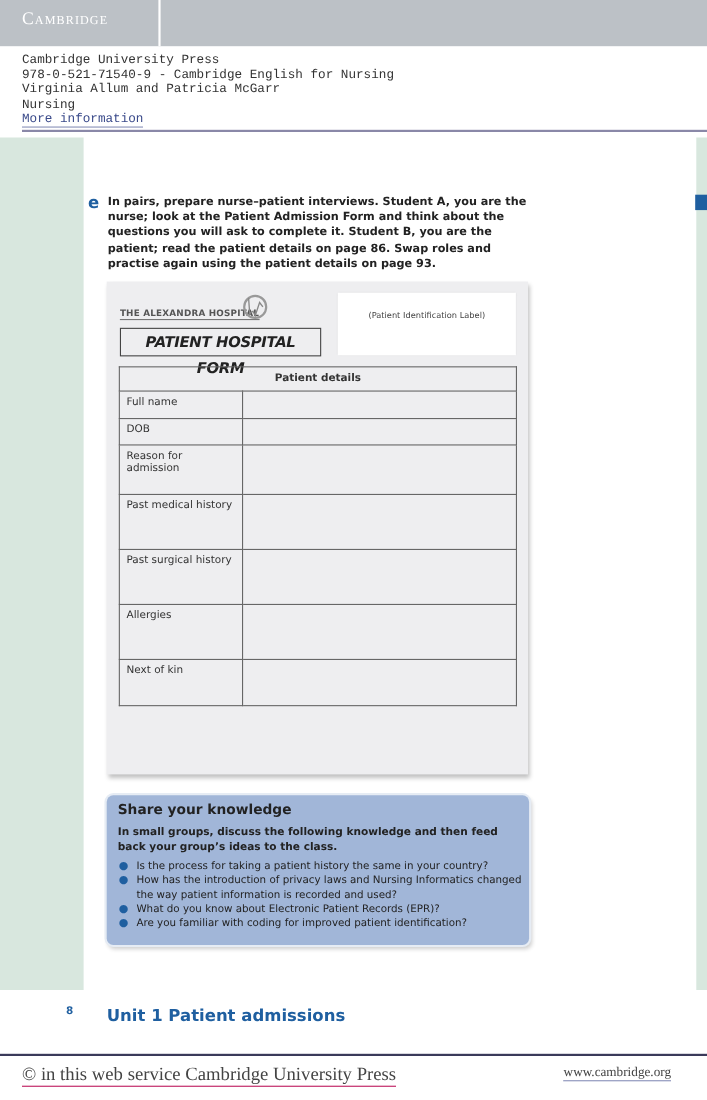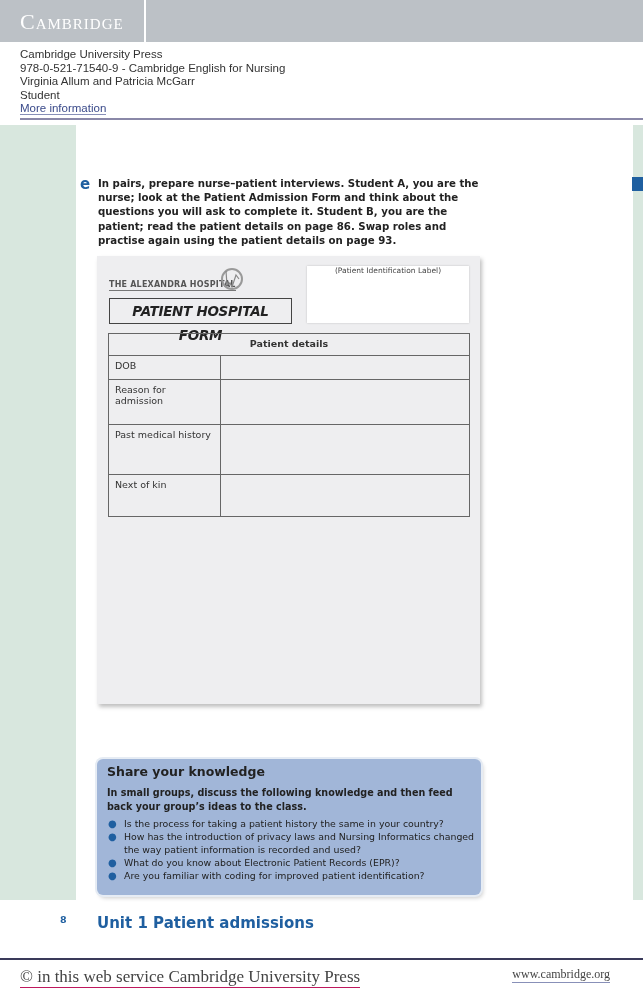--- a/index.html
+++ b/index.html
@@ -3,25 +3,25 @@
 <meta charset="utf-8">
 <style>
   html, body { margin: 0; padding: 0; }
   body {
     width: 643px; height: 1000px; position: relative; overflow: hidden;
     background: #ffffff; font-family: "DejaVu Sans", sans-serif; color: #222;
   }
   .topbar { position: absolute; left: 0; top: 0; width: 643px; height: 42px; background: #bcc1c6; }
   .topbar .brand {
     position: absolute; left: 20px; top: 9px; font-family: "Liberation Serif", serif;
-    font-size: 22px; color: #ffffff; letter-spacing: 1px; font-variant: small-caps;
+    font-size: 16px; color: #ffffff; letter-spacing: 1px; font-variant: small-caps;
   }
   .topbar .divider { position: absolute; left: 144px; top: 0; width: 2px; height: 42px; background: #ffffff; }
   .meta {
-    position: absolute; left: 20px; top: 48px; font-family: Liberation Sans, sans-serif;
+    position: absolute; left: 20px; top: 48px; font-family: Liberation Mono, monospace;
     font-size: 11.5px; line-height: 13.5px; color: #333;
   }
   .meta .link { color: #3a4a8a; border-bottom: 1px solid #8890b8; }
   .rule-top { position: absolute; left: 20px; top: 118px; width: 623px; height: 2px; background: #8a88a8; }
   .sidebar-left { position: absolute; left: 0; top: 125px; width: 76px; height: 775px; background: #d8e7de; }
   .pagenum-strip { position: absolute; left: 0; top: 912px; width: 76px; height: 18px; background: #ffffff; }
   .sidebar-right { position: absolute; left: 633px; top: 125px; width: 10px; height: 775px; background: #d8e7de; }
   .tab-marker { position: absolute; left: 632px; top: 177px; width: 11px; height: 14px; background: #1f5fa0; }
 
   .exercise { position: absolute; left: 80px; top: 177px; width: 400px; }
@@ -40,35 +40,35 @@
     border-bottom: 1px solid #777; padding-bottom: 1px; letter-spacing: 0.2px;
   }
   .hosp-logo { position: absolute; left: 122px; top: 11px; width: 26px; height: 24px; }
   .form-title-box {
     position: absolute; left: 12px; top: 42px; width: 181px; height: 24px; border: 1.5px solid #444;
     font-size: 13.5px; font-weight: bold; font-style: italic; color: #222; line-height: 24px;
     text-align: center; background: #eeeef0; letter-spacing: -0.3px;
   }
   .id-label {
     position: absolute; left: 210px; top: 10px; width: 162px; height: 57px; background: #fff;
-    box-shadow: 0 0 2px rgba(0,0,0,0.2); font-size: 7.5px; color: #444; text-align: center; padding-top: 0;
+    box-shadow: 0 0 2px rgba(0,0,0,0.2); font-size: 7.5px; color: #444; text-align: center; padding-top: 16px;
     box-sizing: border-box;
   }
   table.pt {
     position: absolute; left: 11px; top: 77px; width: 362px; border-collapse: collapse;
     font-size: 9.5px; color: #333;
   }
   table.pt td, table.pt th { border: 1px solid #666; vertical-align: top; padding: 4px 6px; }
   table.pt th { font-weight: bold; text-align: center; height: 13px; padding: 4px; }
   table.pt td.lbl { width: 99px; }
   table.pt td.val { }
 
   .share {
     position: absolute; left: 97px; top: 723px; width: 384px; height: 136px; background: #a1b6d8;
-    border-radius: 6px; box-shadow: 0 0 0 2px #e6ecf4, 2px 3px 4px rgba(0,0,0,0.2); margin-top: 36px;
+    border-radius: 6px; box-shadow: 0 0 0 2px #e6ecf4, 2px 3px 4px rgba(0,0,0,0.2);
   }
   .share h3 { position: absolute; left: 10px; top: 5px; margin: 0; font-size: 12.5px; font-weight: bold; color: #222; }
   .share .intro { position: absolute; left: 10px; top: 27px; width: 370px; font-size: 9.6px; font-weight: bold; line-height: 14px; color: #222; }
   .share ul { position: absolute; left: 10px; top: 58px; width: 370px; margin: 0; padding: 0; list-style: none; font-size: 9.4px; line-height: 13px; color: #222; }
   .share li { position: relative; padding-left: 17px; }
   .share li .dot { position: absolute; left: 1px; top: 0; color: #1f5fa0; font-size: 10px; }
 
   .footer-unit { position: absolute; left: 0; top: 914px; width: 643px; height: 16px; }
   .footer-unit .num { position: absolute; left: 60px; top: 0; font-size: 9.5px; font-weight: bold; color: #1f5fa0; }
   .footer-unit .unit { position: absolute; left: 97px; top: 0; font-size: 15px; font-weight: bold; color: #1f5fa0; }
@@ -88,21 +88,21 @@
 
 <div class="topbar">
   <span class="brand">Cambridge</span>
   <div class="divider"></div>
 </div>
 
 <div class="meta">
   <div>Cambridge University Press</div>
   <div>978-0-521-71540-9 - Cambridge English for Nursing</div>
   <div>Virginia Allum and Patricia McGarr</div>
-  <div>Student</div>
+  <div>Nursing</div>
   <div><span class="link">More information</span></div>
 </div>
 
 <div class="rule-top"></div>
 
 <div class="sidebar-left"></div>
 <div class="pagenum-strip"></div>
 <div class="sidebar-right"></div>
 <div class="tab-marker"></div>
 
@@ -119,29 +119,41 @@
   </svg>
   <div class="form-title-box">PATIENT HOSPITAL FORM</div>
   <div class="id-label">(Patient Identification Label)</div>
 
   <table class="pt">
     <tbody>
         <tr>
           <th colspan="2">Patient details</th>
         </tr>
     <tr>
+          <td class="lbl" style="height:16px">Full name</td>
+          <td class="val"></td>
+        </tr>
+    <tr>
           <td class="lbl" style="height:15px">DOB</td>
           <td class="val"></td>
         </tr>
     <tr>
           <td class="lbl" style="height:36px">Reason for admission</td>
           <td class="val"></td>
         </tr>
     <tr>
           <td class="lbl" style="height:41px">Past medical history</td>
+          <td class="val"></td>
+        </tr>
+    <tr>
+          <td class="lbl" style="height:41px">Past surgical history</td>
+          <td class="val"></td>
+        </tr>
+    <tr>
+          <td class="lbl" style="height:41px">Allergies</td>
           <td class="val"></td>
         </tr>
     <tr>
           <td class="lbl" style="height:33px">Next of kin</td>
           <td class="val"></td>
         </tr>
   </tbody>
     </table>
 </div>
 

